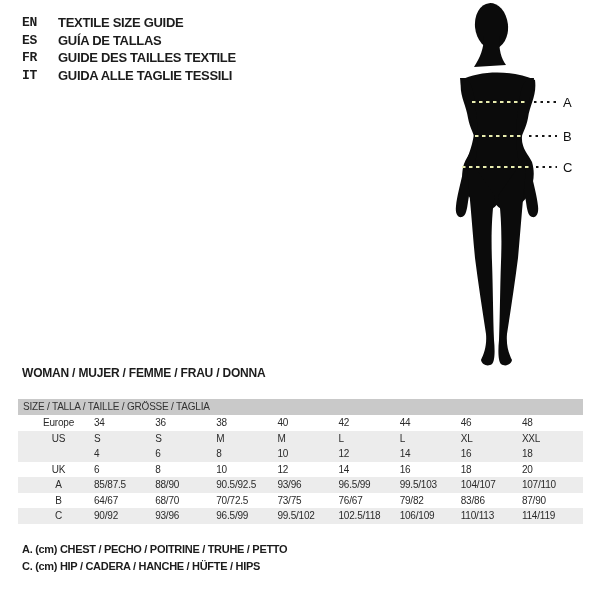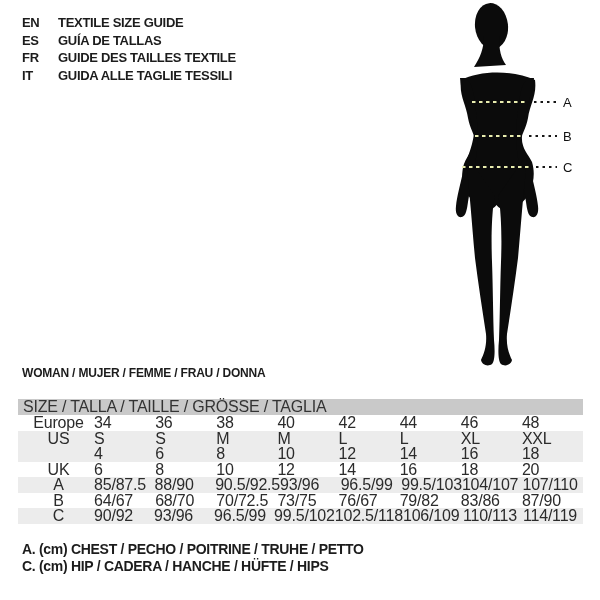--- a/index.html
+++ b/index.html
@@ -16,42 +16,42 @@
     font-family:"Liberation Sans",sans-serif;
     color:var(--text);
     position:relative;overflow:hidden;
     -webkit-font-smoothing:antialiased;
   }
   .page{position:absolute;inset:0;}
 
   
   .lang-list{position:absolute;left:22px;top:14px;letter-spacing:-0.3px;}
   .lang-row{display:flex;height:17.5px;line-height:17.5px;font-size:13px;font-weight:700;}
-  .lang-code{width:36px;}
+  .lang-code{width:36px;font-family:Liberation Mono, monospace;}
   .lang-title{white-space:nowrap;}
 
   
   .figure-wrap{position:absolute;left:430px;top:0px;width:170px;height:380px;}
   .figure-wrap svg{display:block;}
   .marker-letter{font-family:"Liberation Sans",sans-serif;font-size:13px;fill:#111;}
 
   
   .section-title{position:absolute;left:22px;top:366px;font-size:12px;font-weight:700;letter-spacing:-0.2px;}
 
   
-  .size-table{position:absolute;left:18px;top:399px;width:565px;font-size:16px;letter-spacing:-0.2px;color:#2b2b2b;}
+  .size-table{position:absolute;left:18px;top:399px;width:565px;font-size:10px;letter-spacing:-0.2px;color:#2b2b2b;}
   .size-table .thead{height:16px;line-height:16px;background:var(--header-bg);padding-left:5px;color:#333;}
   .trow{display:flex;height:15.5px;line-height:15.5px;}
   .trow.shaded{background:var(--stripe-bg);}
   .trow .rlabel{width:76px;padding-left:5px;box-sizing:border-box;text-align:center;}
   .trow .cell{flex:1;}
 
   
   .legend{position:absolute;left:22px;top:541px;}
-  .legend-line{height:17px;line-height:17px;font-size:14px;font-weight:700;letter-spacing:-0.3px;white-space:nowrap;}
+  .legend-line{height:17px;line-height:17px;font-size:11px;font-weight:700;letter-spacing:-0.3px;white-space:nowrap;}
 </style>
 </head>
 <body>
 
 <div class="page">
 
   <div class="lang-list">
       <div class="lang-row">
         <span class="lang-code">EN</span>
         <span class="lang-title">TEXTILE SIZE GUIDE</span>

